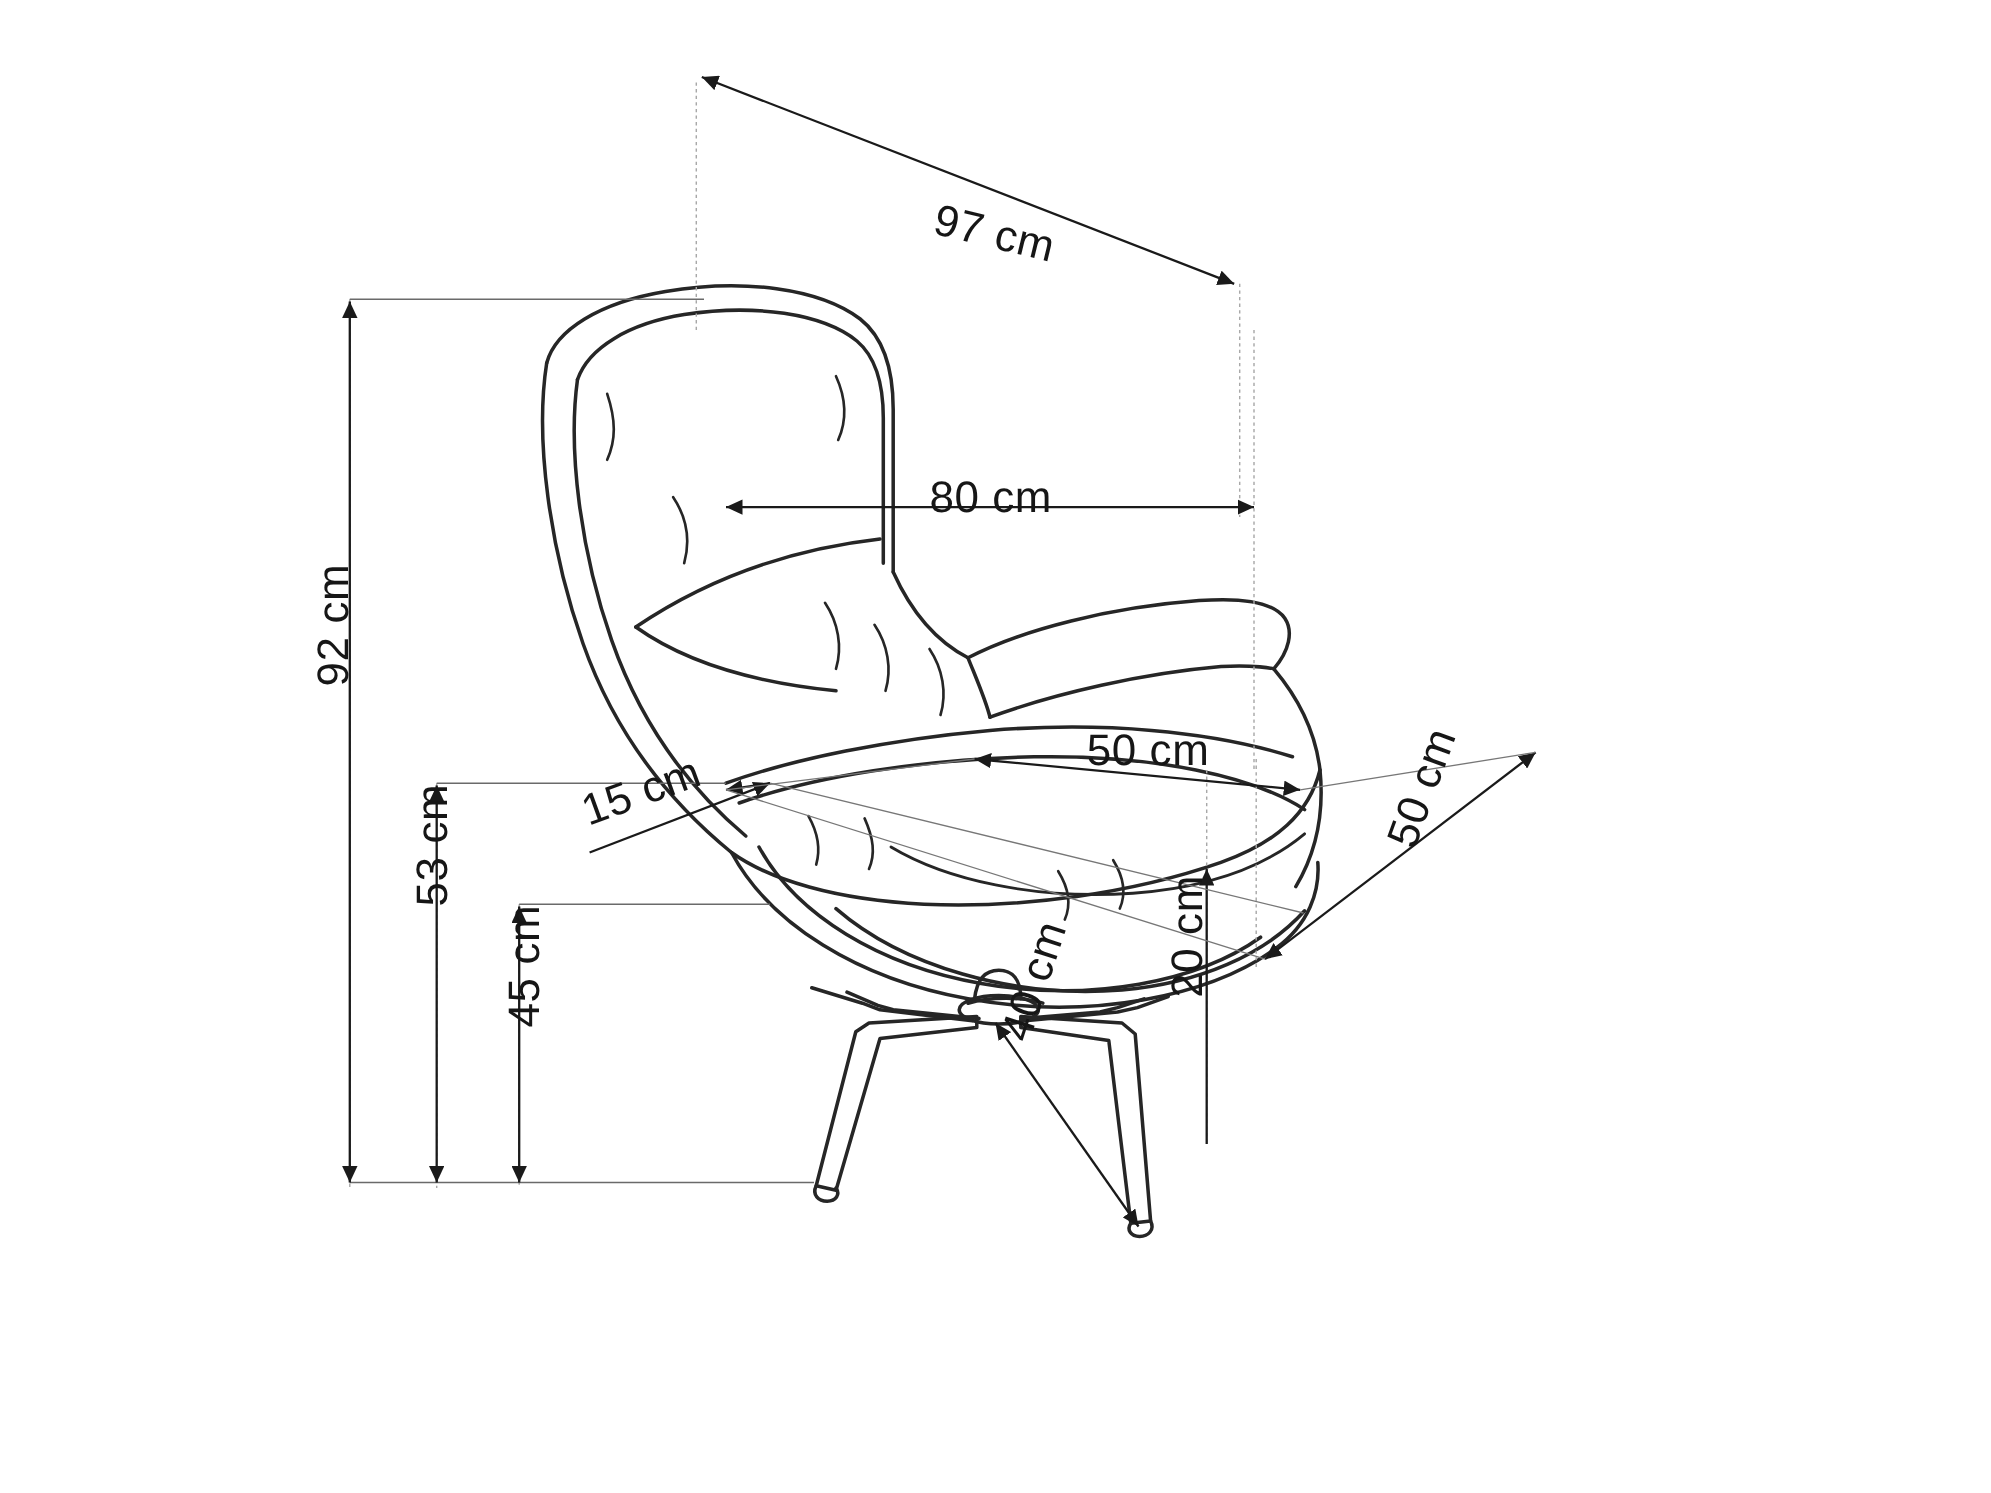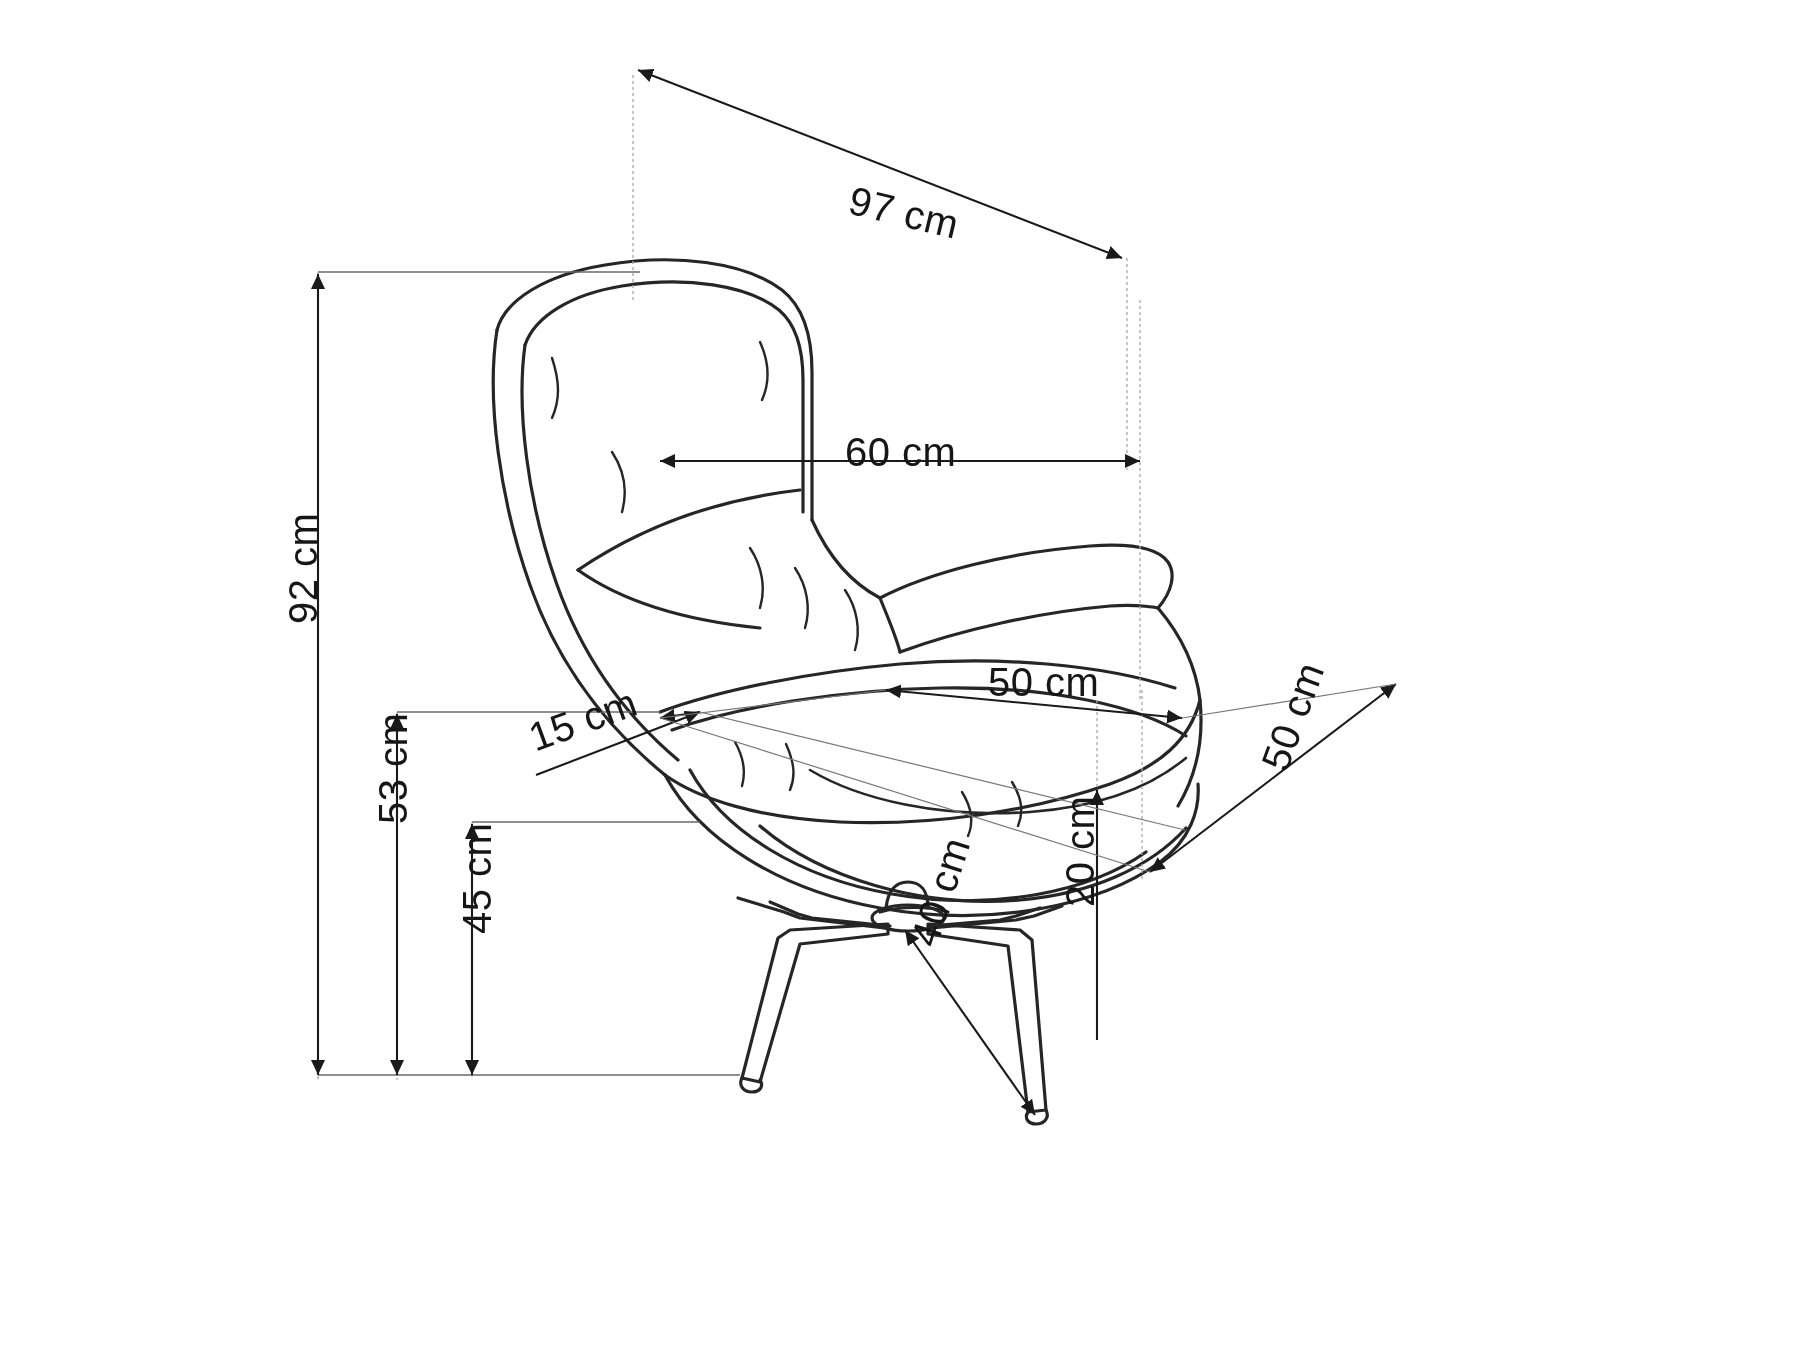--- a/index.html
+++ b/index.html
@@ -168,21 +168,21 @@
     <g stroke="#777" stroke-width="1.2" fill="none">
       <line x1="700" y1="712" x2="1185" y2="830"></line>
       <line x1="660" y1="718" x2="1150" y2="872"></line>
       <line x1="1182" y1="718" x2="1396" y2="684"></line>
       <line x1="886" y1="690" x2="660" y2="718"></line>
     </g>
   </svg>
 
   <div class="dimlabel" style="left:855px;top:178px;transform:rotate(13.5deg);transform-origin:left top;">97 cm</div>
 
-  <div class="dimlabel" style="left:845px;top:430px;">60 cm</div>
+  <div class="dimlabel" style="left:845px;top:430px;">80 cm</div>
 
   <div class="dimlabel" style="left:281px;top:624px;transform:rotate(-90deg);transform-origin:left top;">92 cm</div>
 
   <div class="dimlabel" style="left:371px;top:824px;transform:rotate(-90deg);transform-origin:left top;">53 cm</div>
 
   <div class="dimlabel" style="left:455px;top:934px;transform:rotate(-90deg);transform-origin:left top;">45 cm</div>
 
   <div class="dimlabel" style="left:523px;top:718px;transform:rotate(-20deg);transform-origin:left top;">15 cm</div>
 
   <div class="dimlabel" style="left:988px;top:660px;">50 cm</div>

